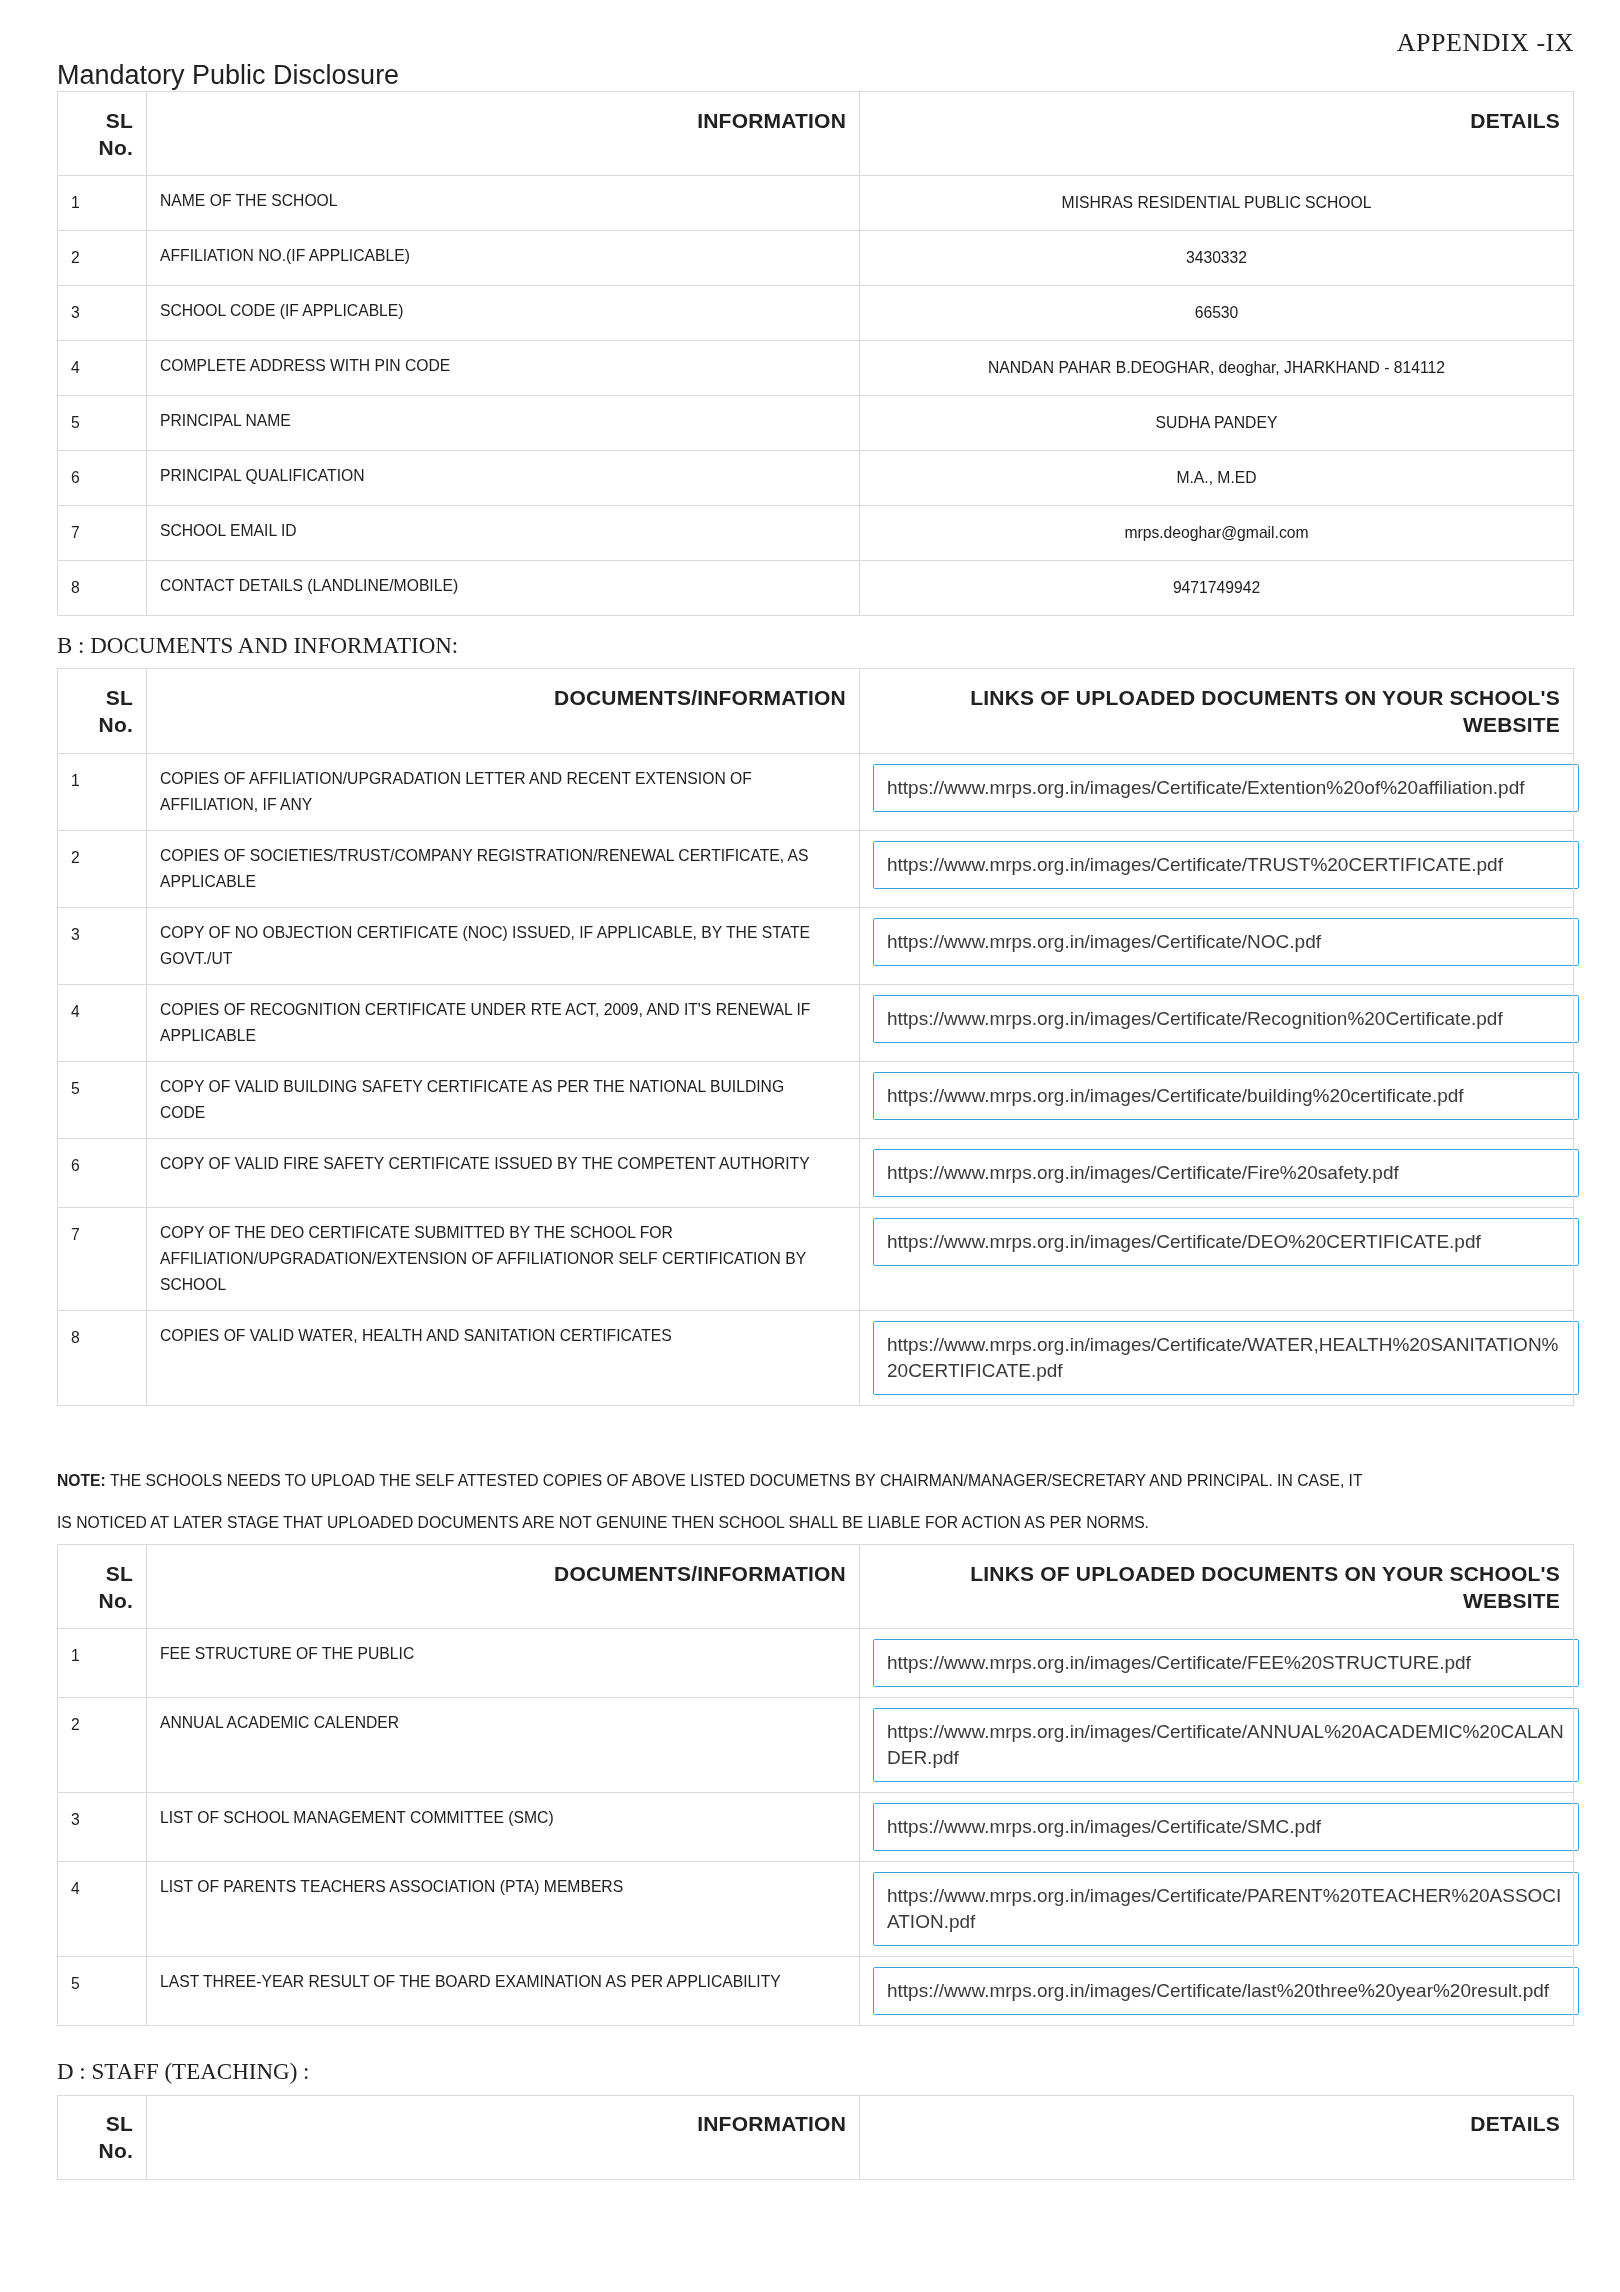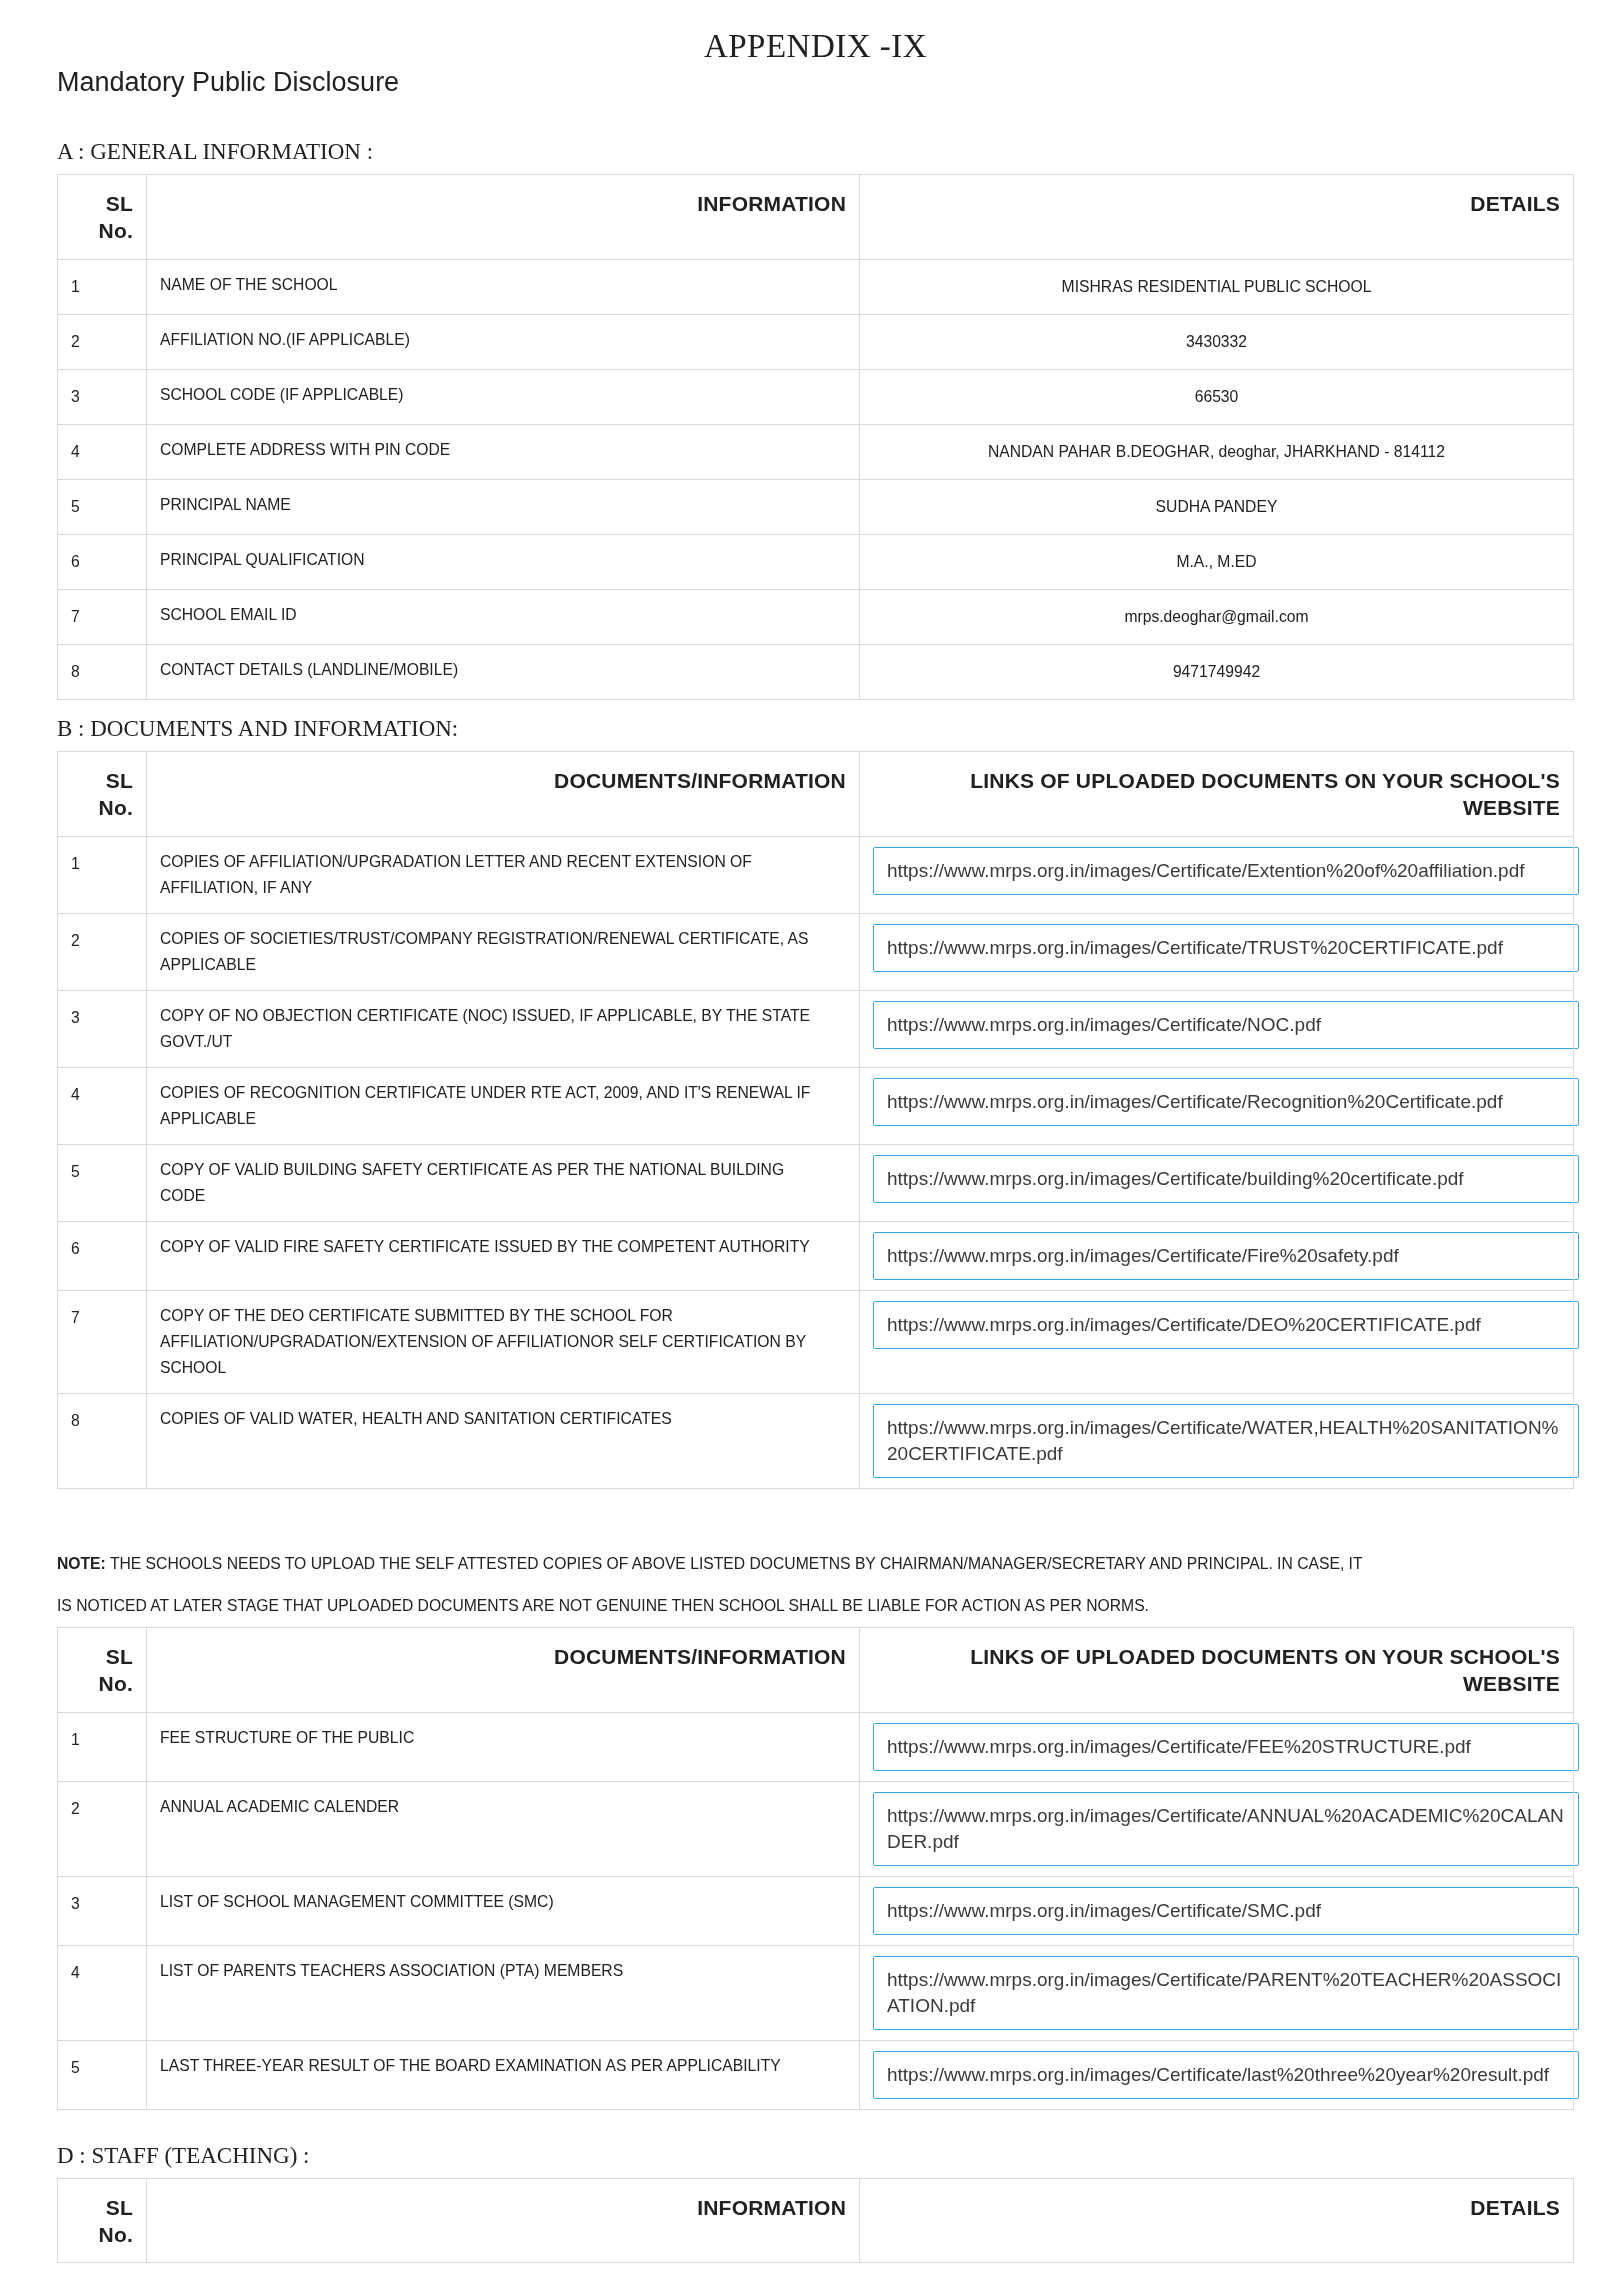--- a/index.html
+++ b/index.html
@@ -14,22 +14,22 @@
     min-height:2293px;
     background:#ffffff;
     color:var(--text);
     font-family:"Liberation Sans", sans-serif;
     box-sizing:border-box;
   }
   .page{padding:13px 47px 18.5px 57px;}
 
   .appendix{
     font-family:"Liberation Serif", serif;
-    font-size:33px;
-    text-align:center;
+    font-size:26px;
+    text-align:right;
     margin:14.8px 0 0 0;
     letter-spacing:0.5px;
   }
   .doc-title{
     font-family:Liberation Sans, sans-serif;
     font-size:27px;
     font-weight:500;
     text-align:left;
     margin:2px 0 0 0;
   }
@@ -97,21 +97,20 @@
   .note-label{font-weight:700;}
 </style>
 </head>
 <body>
 
 <div class="page">
 
   <div class="appendix">APPENDIX -IX</div>
   <h1 class="doc-title">Mandatory Public Disclosure</h1>
 
-  <h2 class="section-heading heading-a">A : GENERAL INFORMATION :</h2>
   <table class="disclosure">
     <colgroup>
         <col class="c-sl">
         <col class="c-info">
         <col class="c-det">
       </colgroup>
     <thead>
       <tr>
         <th>SL No.</th>
         <th>INFORMATION</th>

